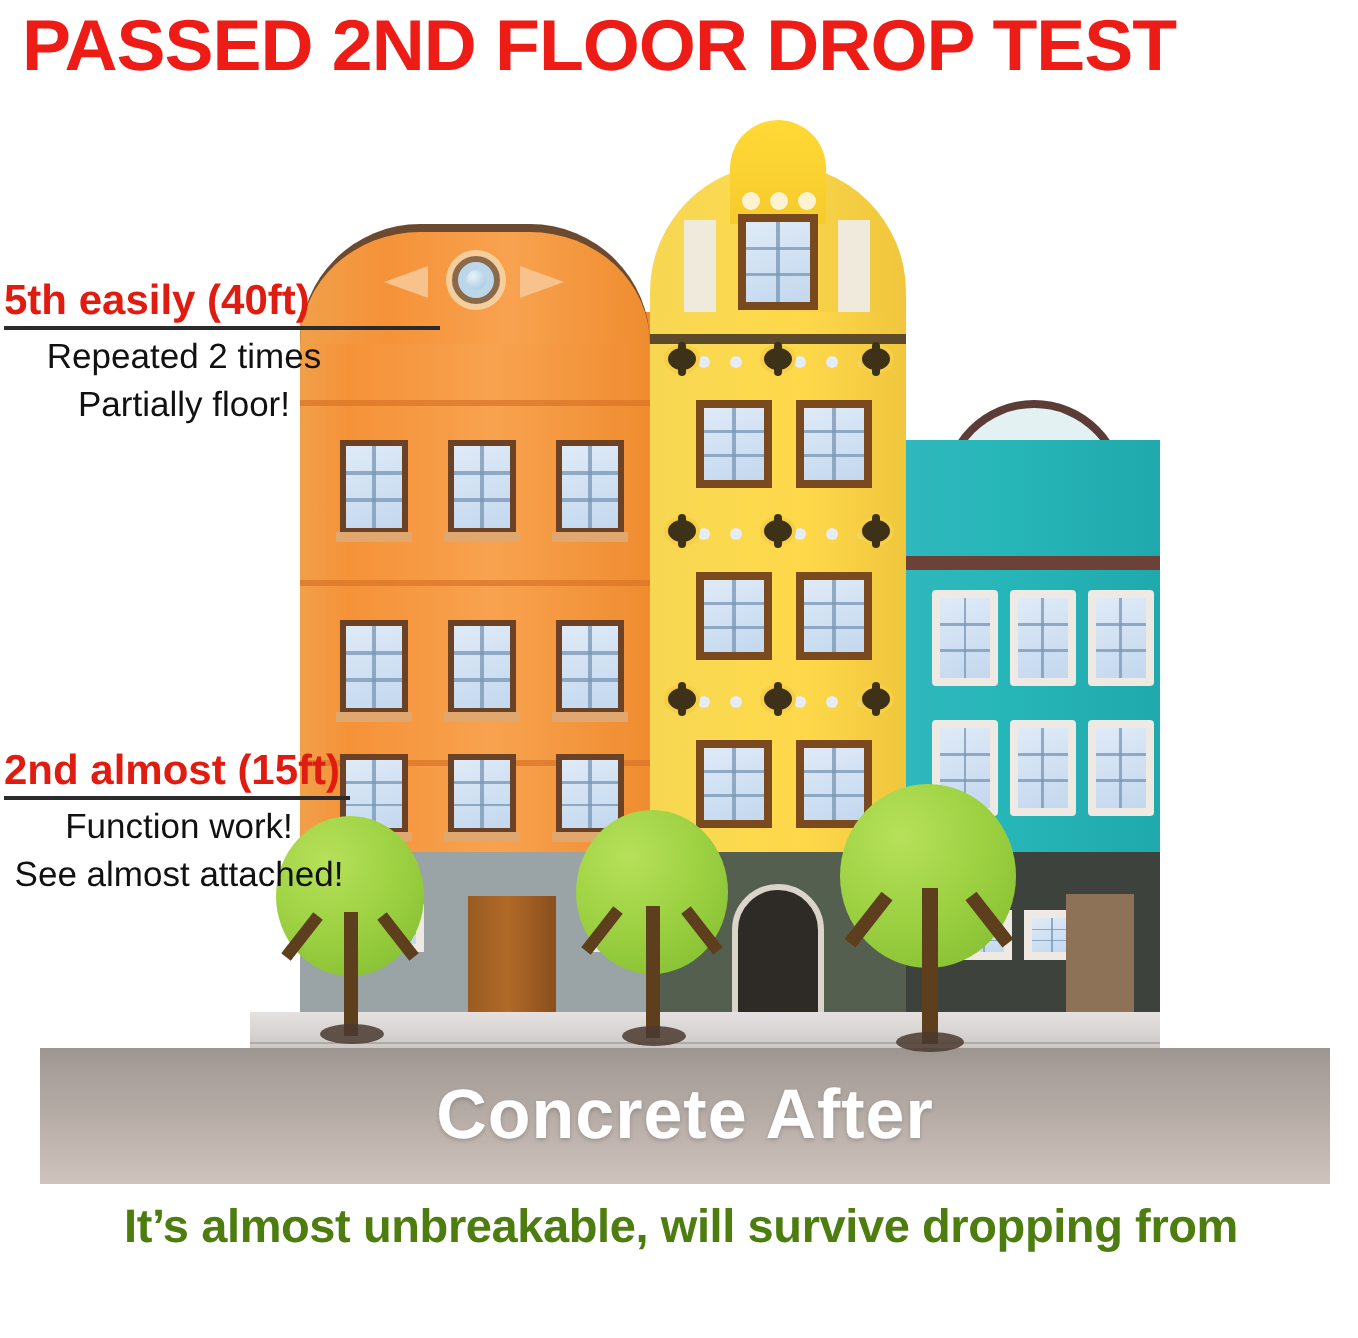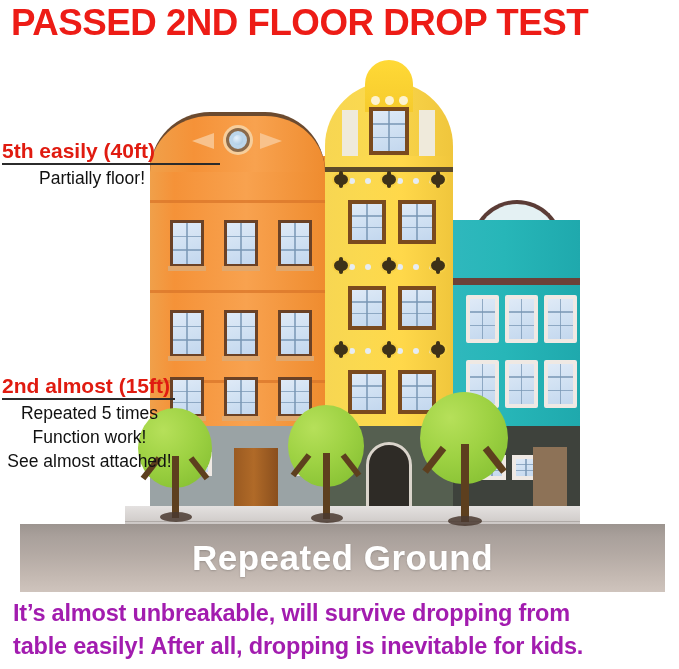--- a/index.html
+++ b/index.html
@@ -166,22 +166,22 @@
   #callout-5th{left:2px;top:139px;}
   #callout-5th .rule{width:218px;margin-top:0px;}
   #callout-5th .body{margin-top:3px;width:180px;}
   #callout-2nd{left:2px;top:374px;}
   #callout-2nd .rule{width:173px;margin-top:0px;}
   #callout-2nd .body{margin-top:3px;width:175px;}
 
   
   .caption{
     position:absolute;left:13px;top:597px;width:655px;
-    font-size:23.5px;font-weight:bold;color:#a21caf;
-    line-height:33px;letter-spacing:-0.2px;
+    font-size:23.5px;font-weight:bold;color:#4d7c0f;
+    line-height:33px;letter-spacing:-0.2px;text-align:center;
   }
 </style>
 </head>
 <body>
 
 <div class="stage">
 
   <div class="headline">PASSED 2ND FLOOR DROP TEST</div>
 
   <div class="scene">
@@ -345,21 +345,21 @@
         <div class="pane"></div>
       </div>
     <div class="win gf-w" style="left:512px;top:395px;width:28px;height:25px;">
         <div class="pane"></div>
       </div>
     <div class="door-tan"></div>
 
     <div class="sidewalk"></div>
     <div class="sidewalk-line"></div>
     <div class="ground"></div>
-    <div class="ground-label">Repeated Ground</div>
+    <div class="ground-label">Concrete After</div>
 
     <div class="tree" style="left:138px;top:348px;">
       <div class="crown" style="left:0px;top:0px;width:74px;height:80px;"></div>
       <div class="trunk" style="left:34px;top:48px;width:7px;height:62px;"></div>
       <div class="trunk" style="left:18px;top:50px;width:6px;height:26px;transform:rotate(38deg);transform-origin:top center;"></div>
       <div class="trunk" style="left:50px;top:50px;width:6px;height:26px;transform:rotate(-38deg);transform-origin:top center;"></div>
       <div class="shadow" style="left:22px;top:104px;width:32px;height:10px;"></div>
     </div>
 
     <div class="tree" style="left:288px;top:345px;">
@@ -376,29 +376,28 @@
       <div class="trunk" style="left:20px;top:56px;width:7px;height:30px;transform:rotate(38deg);transform-origin:top center;"></div>
       <div class="trunk" style="left:62px;top:56px;width:7px;height:30px;transform:rotate(-38deg);transform-origin:top center;"></div>
       <div class="shadow" style="left:28px;top:124px;width:34px;height:10px;"></div>
     </div>
 
   </div>
 
   <div class="callout" id="callout-5th">
     <div class="title">5th easily (40ft)</div>
     <div class="rule"></div>
+    <div class="body">Repeated 2 times</div>
     <div class="body">Partially floor!</div>
   </div>
 
   <div class="callout" id="callout-2nd">
     <div class="title">2nd almost (15ft)</div>
     <div class="rule"></div>
-    <div class="body">Repeated 5 times</div>
     <div class="body">Function work!</div>
     <div class="body">See almost attached!</div>
   </div>
 
   <div class="caption">
     <div>It’s almost unbreakable, will survive dropping from</div>
-    <div>table easily! After all, dropping is inevitable for kids.</div>
   </div>
 
 </div>
 
 </body></html>

